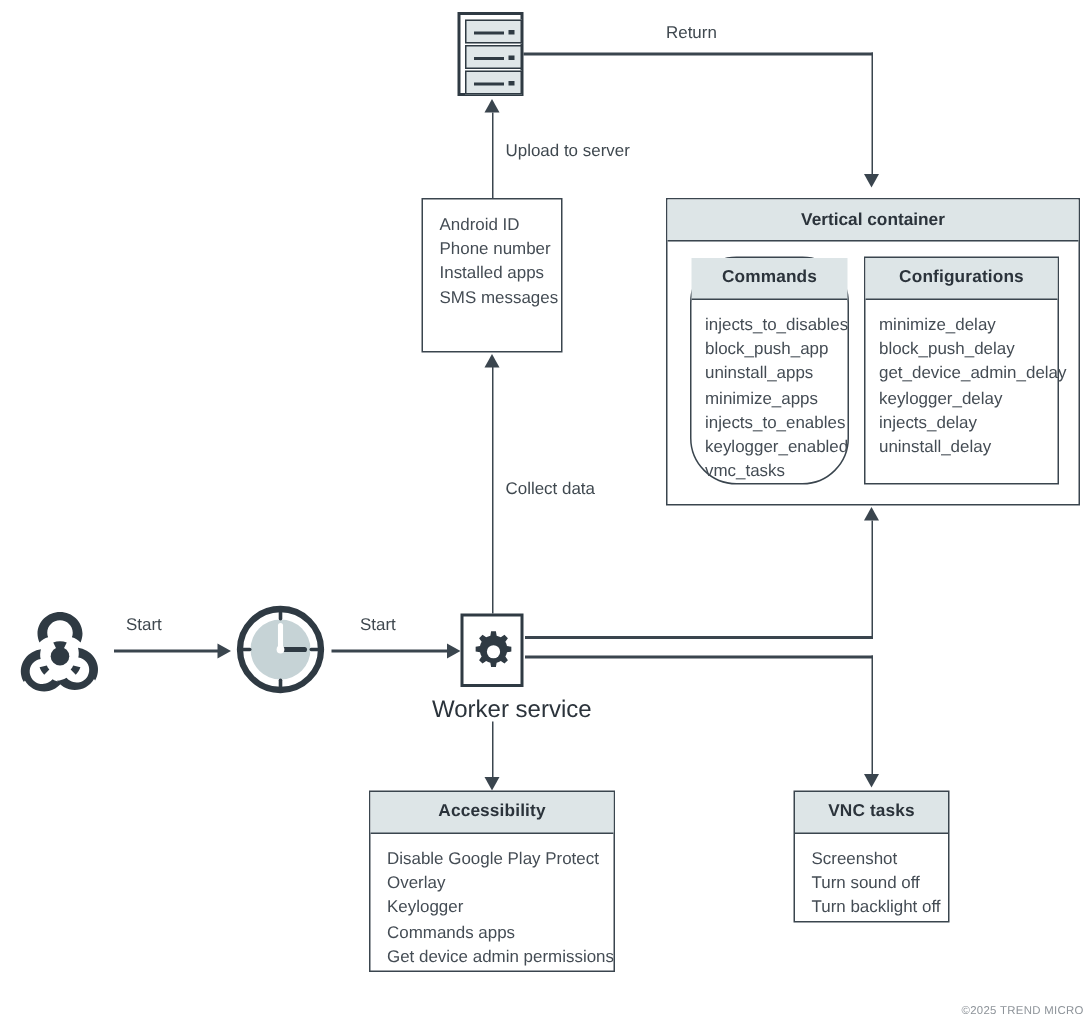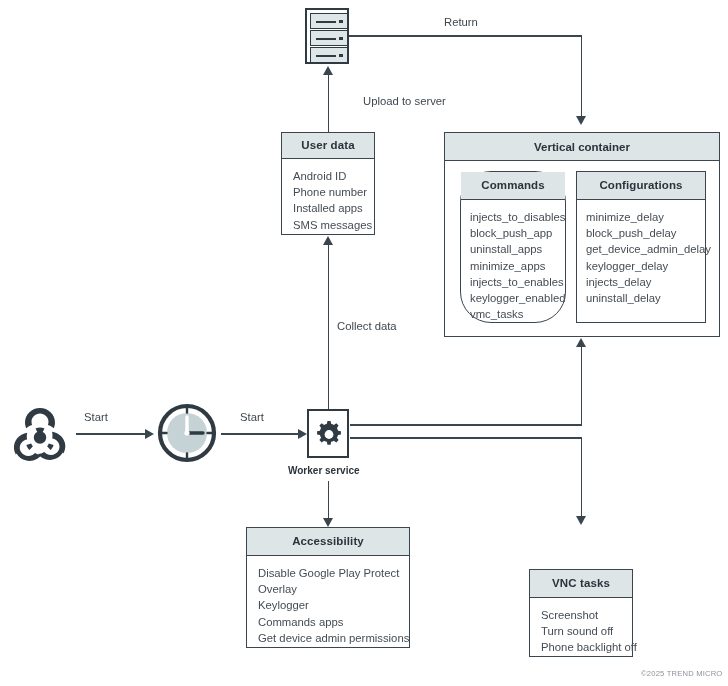--- a/index.html
+++ b/index.html
@@ -93,22 +93,22 @@
   }
   .edge-label{
     position:absolute;
     font-size:11.3px;
     color:#3f484f;
     white-space:nowrap;
   }
 
   .caption{
     position:absolute;
-    font-size:10px;
-    font-weight:bold;
+    font-size:16px;
+    font-weight:normal;
     color:#2b333b;
     white-space:nowrap;
   }
   .credit{
     position:absolute;
     font-size:7.6px;
     color:#8d9399;
     letter-spacing:.2px;
     white-space:nowrap;
   }
@@ -166,24 +166,23 @@
     </div>
   </div>
 
   <div class="edge h" style="left:349px;top:35px;width:233px;"></div>
   <div class="edge v" style="left:580.5px;top:35px;height:82px;"></div>
   <div class="arrow arrow-down" style="left:576px;top:116px;"></div>
   <div class="edge-label" style="left:444px;top:16px;">Return</div>
 
   <div class="edge v" style="left:327.5px;top:75px;height:57px;"></div>
   <div class="arrow arrow-up" style="left:323px;top:66px;"></div>
-  <div class="edge-label" style="left:337px;top:95px;margin-left:26px;">Upload to server</div>
+  <div class="edge-label" style="left:337px;top:95px;">Upload to server</div>
 
   <div class="box" style="left:281px;top:132px;width:94px;height:103px;">
-    <div class="hdr" style="height:26px;">User data</div>
     <div class="body">
       <div class="row">Android ID</div>
       <div class="row">Phone number</div>
       <div class="row">Installed apps</div>
       <div class="row">SMS messages</div>
     </div>
   </div>
 
   <div class="container-outer" style="left:444px;top:132px;width:276px;height:205px;">
     <div class="hdr" style="height:28px;">Vertical container</div>
@@ -286,24 +285,24 @@
     <div class="hdr" style="height:28px;">Accessibility</div>
     <div class="body">
       <div class="row">Disable Google Play Protect</div>
       <div class="row">Overlay</div>
       <div class="row">Keylogger</div>
       <div class="row">Commands apps</div>
       <div class="row">Get device admin permissions</div>
     </div>
   </div>
 
-  <div class="box" style="left:529px;top:527px;width:104px;height:88px;margin-top:42px;">
+  <div class="box" style="left:529px;top:527px;width:104px;height:88px;">
     <div class="hdr" style="height:28px;">VNC tasks</div>
     <div class="body">
       <div class="row">Screenshot</div>
       <div class="row">Turn sound off</div>
-      <div class="row">Phone backlight off</div>
+      <div class="row">Turn backlight off</div>
     </div>
   </div>
 
   <div class="credit" style="left:641px;top:669px;">©2025 TREND MICRO</div>
 
 </div>
 
 </body></html>

